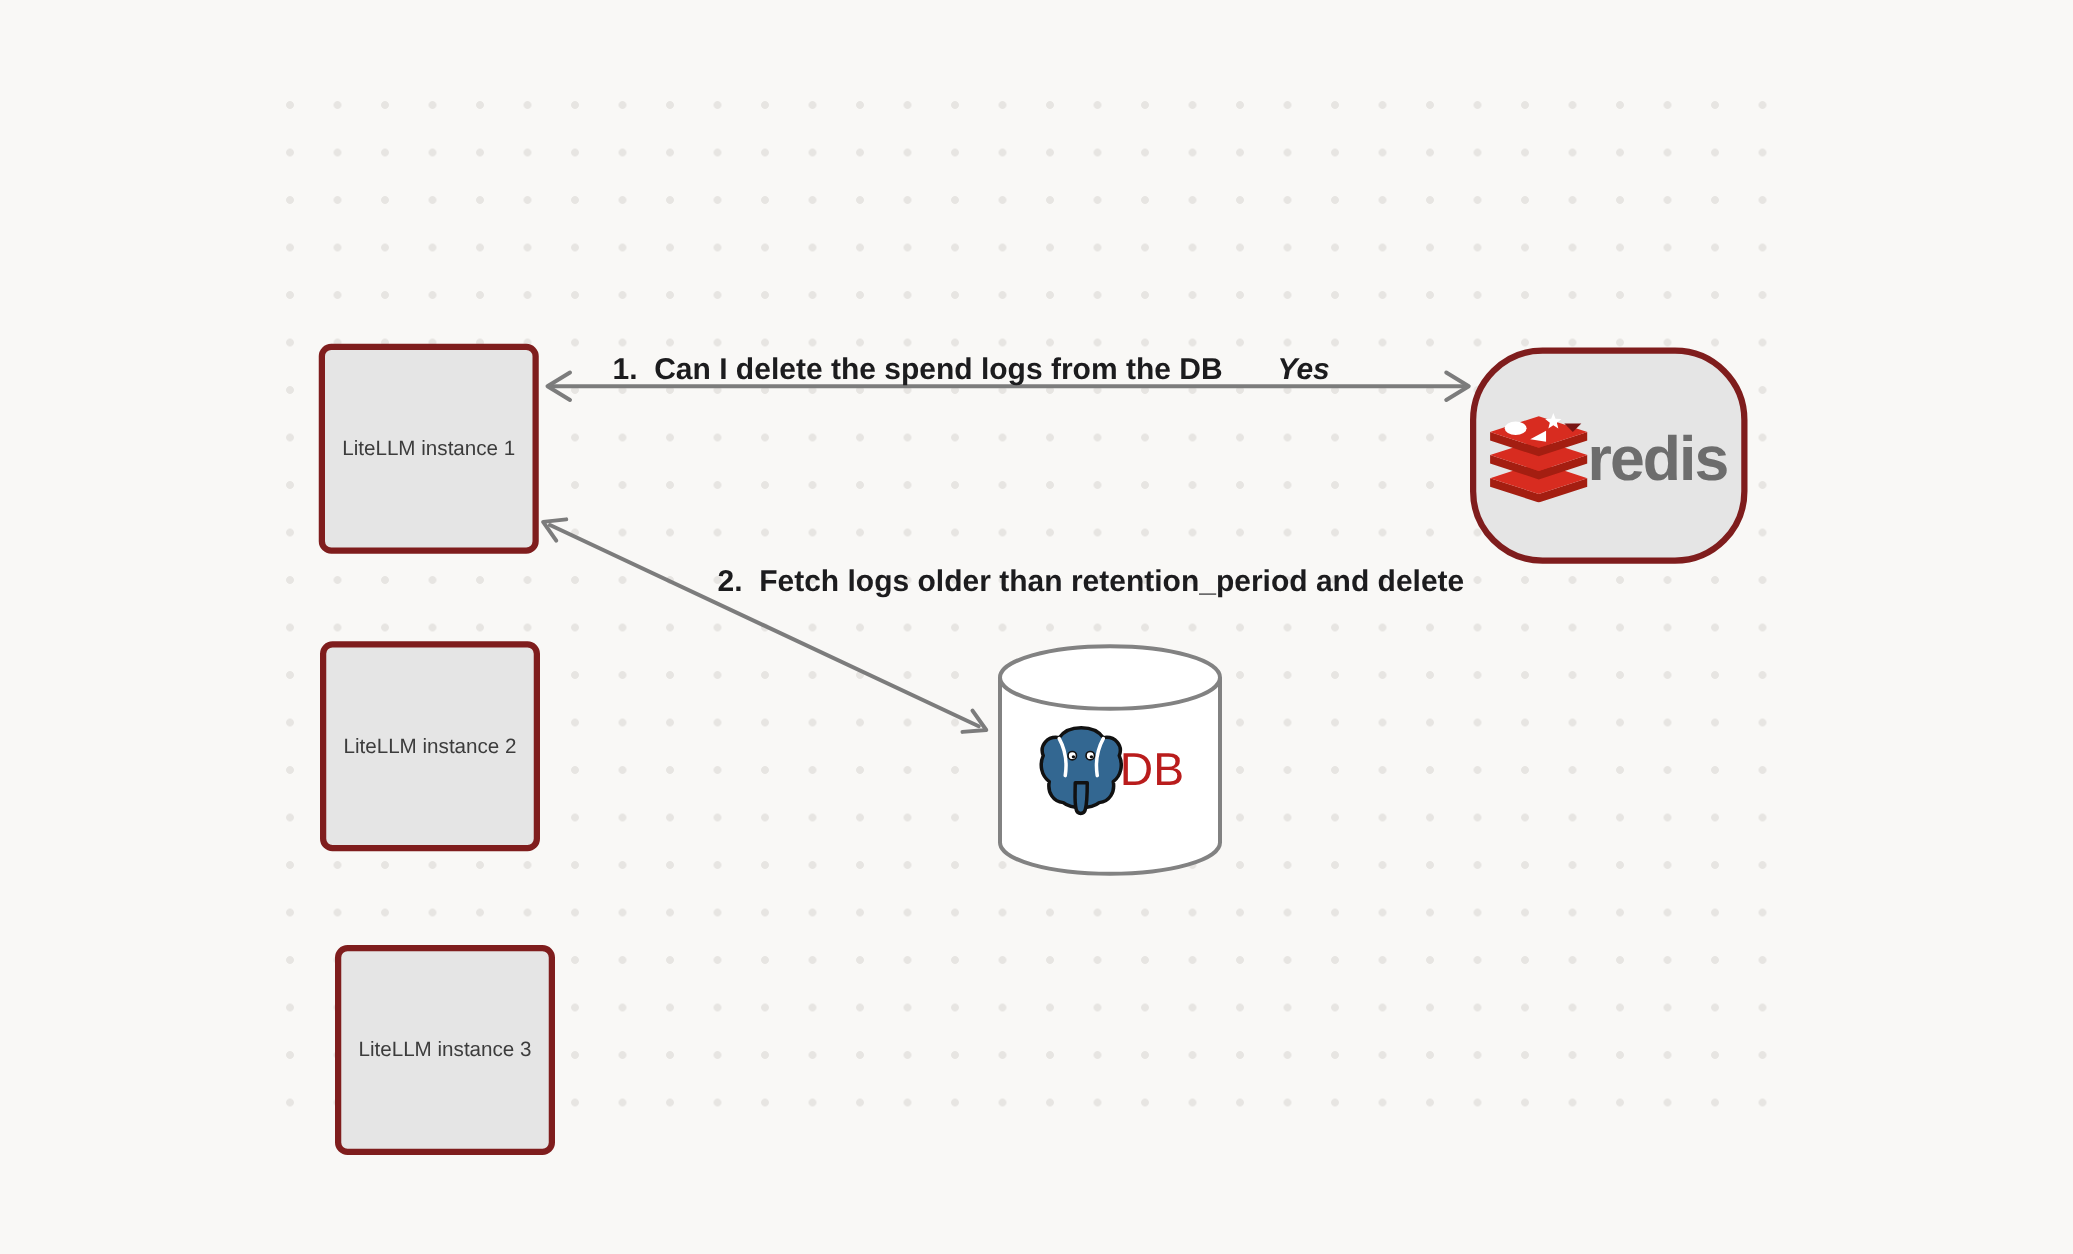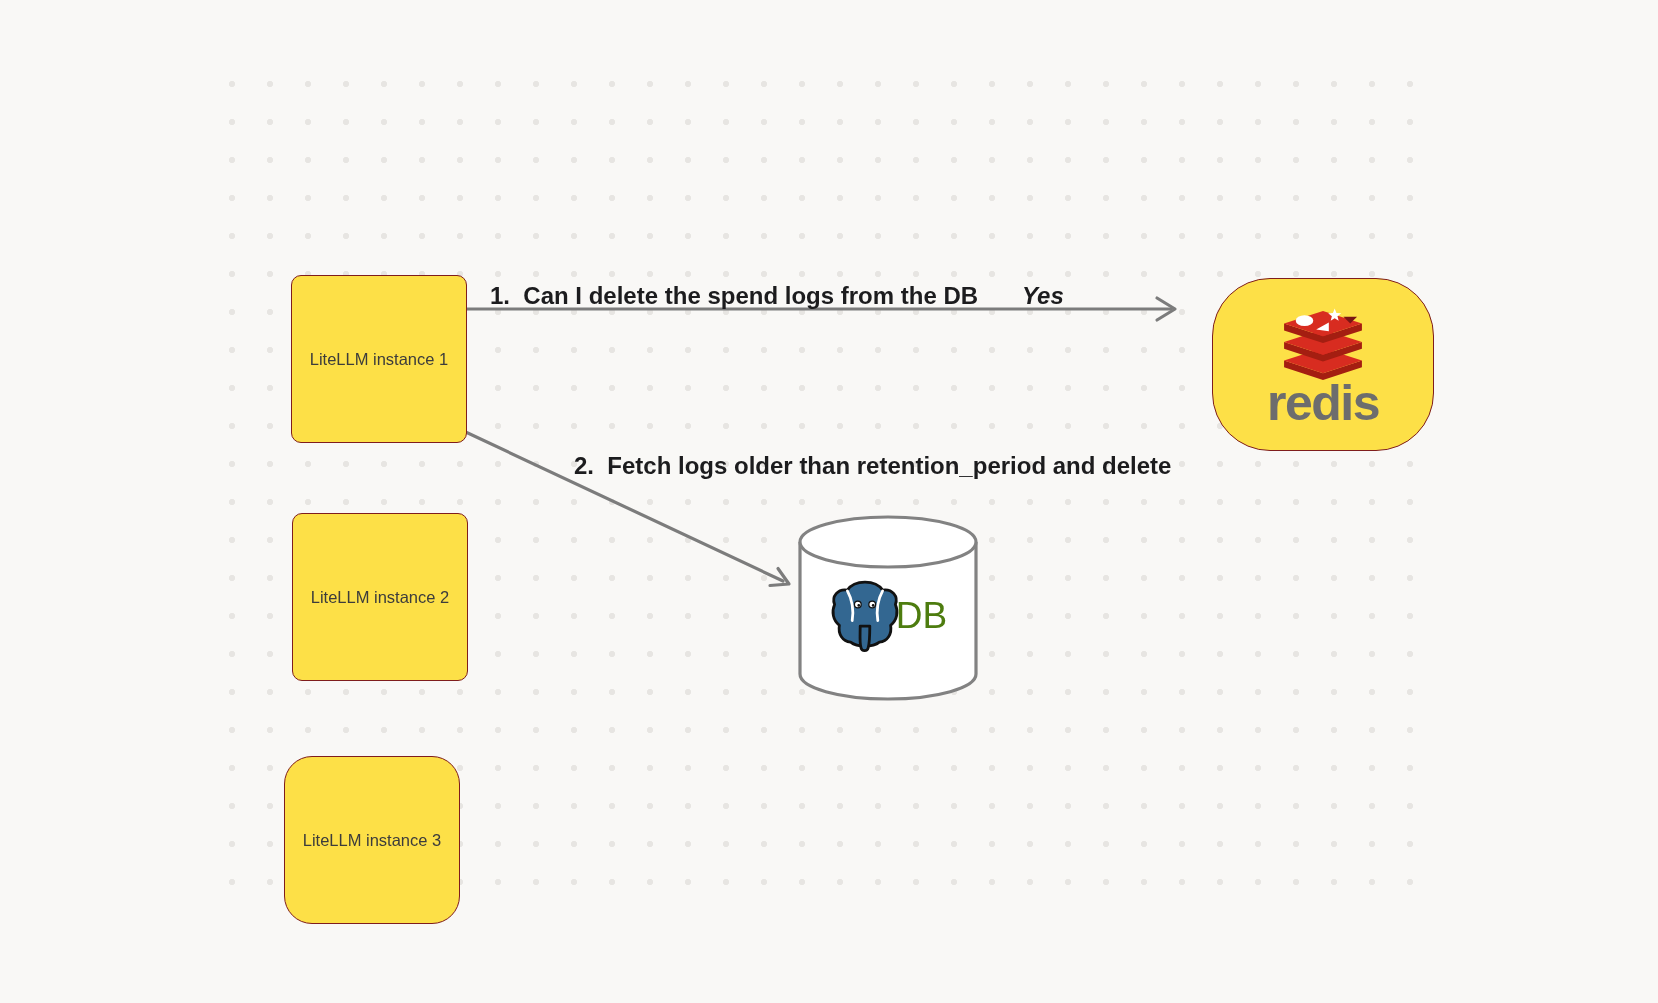--- a/index.html
+++ b/index.html
@@ -12,40 +12,40 @@
   }
   .canvas{position:absolute;inset:0;}
   .dotgrid{
     position:absolute;left:213px;top:65px;width:1216px;height:836px;
     background-image:radial-gradient(circle,#e7e5e2 2.8px,transparent 3.4px);
     background-size:38px 38px;
   }
   .arrows{position:absolute;left:0;top:0;width:1658px;height:1003px;}
   .arrows path,.arrows polyline{stroke:#7c7c7c;stroke-width:3.2;fill:none;stroke-linecap:round;stroke-linejoin:round;}
   .node{
-    position:absolute;box-sizing:border-box;background:#fde047;
-    border:1px solid #7f1d1d;display:flex;align-items:center;justify-content:center;margin-left:36px;
+    position:absolute;box-sizing:border-box;background:#e5e5e5;
+    border:5px solid #7f1d1d;display:flex;align-items:center;justify-content:center;
   }
   .inst{width:176px;height:168px;border-radius:10px;}
   .inst span{font-size:16.5px;color:#3c3c3c;}
   .redis-node{
     left:1176px;top:278px;width:222px;height:173px;border-radius:58px;
-    flex-direction:column;padding-top:2px;
+    flex-direction:row;padding-top:2px;
   }
   .redis-word{
     font-size:50px;font-weight:700;color:#6d6d6d;letter-spacing:-1.5px;
     line-height:0.78;margin-top:4px;
   }
   .db-node{position:absolute;left:797px;top:514px;width:182px;height:190px;}
   .db-node .cyl{position:absolute;left:0;top:0;}
   .db-content{
     position:absolute;left:6px;right:6px;top:60px;height:84px;
     display:flex;align-items:center;justify-content:center;
   }
-  .db-label{font-size:37px;color:#4d7c0f;margin-left:-5px;letter-spacing:0;}
+  .db-label{font-size:37px;color:#b91c1c;margin-left:-5px;letter-spacing:0;}
   .edge-label{
     position:absolute;font-size:24px;font-weight:700;color:#1c1c1e;
     white-space:pre;line-height:26px;
   }
   .lbl1{left:490px;top:283px;}
   .lbl1-yes{left:1022px;top:283px;font-style:italic;}
   .lbl2{left:574px;top:453px;}
 </style>
 </head>
 <body>
@@ -66,21 +66,21 @@
       <polyline points="778,568.5 789,584 770,585.5"></polyline>
     </g>
   </svg>
 
   <div class="node inst" style="left:255px;top:275px;">
     <span>LiteLLM instance 1</span>
   </div>
   <div class="node inst" style="left:256px;top:513px;">
     <span>LiteLLM instance 2</span>
   </div>
-  <div class="node inst" style="left:248px;top:756px;border-radius:28px;">
+  <div class="node inst" style="left:268px;top:756px;">
     <span>LiteLLM instance 3</span>
   </div>
 
   <div class="node redis-node">
     <svg width="78" height="72" viewBox="0 0 80 74">
 
       <g>
         <path d="M0 54 L40 67 L80 54 L80 61 L40 74 L0 61 Z" fill="#a41e11"></path>
         <path d="M0 54 L40 41 L80 54 L40 67 Z" fill="#d82c20"></path>
       </g>

